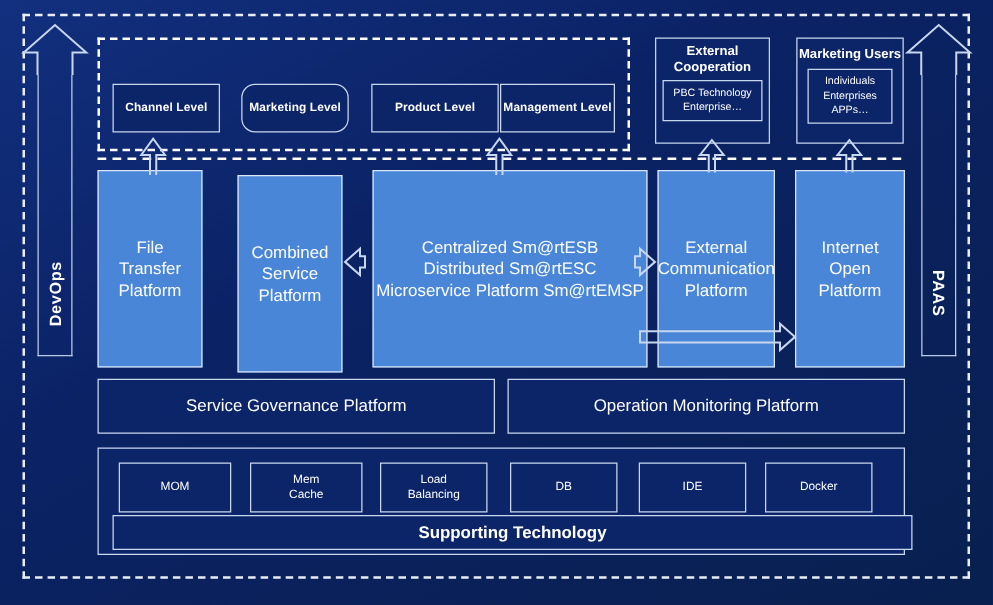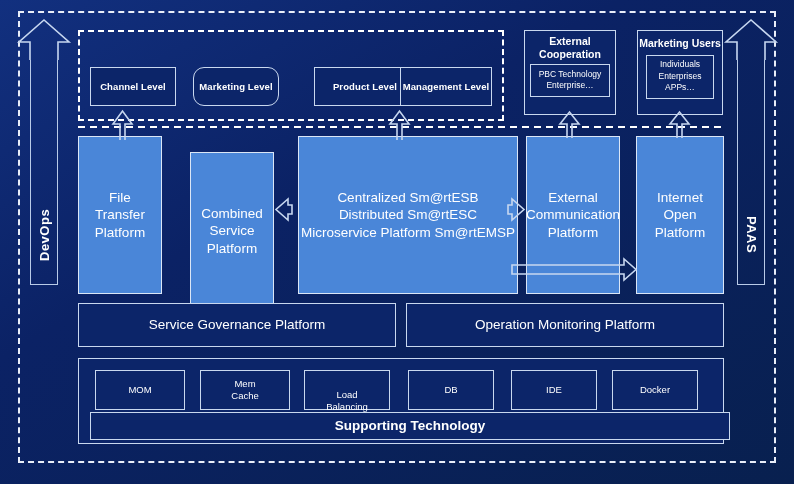--- a/index.html
+++ b/index.html
@@ -130,21 +130,21 @@
 
   <div class="pillar" style="left:737px; top:60px; height:225px; border-top:none;"></div>
   <div class="pillar-text" style="left:737px; top:200px; width:28px; height:70px;">PAAS</div>
 
   <div class="dashed-group" style="left:78px; top:30px; width:426px; height:91px;"></div>
 
   <div class="box solid-box small-label" style="left:90px; top:67px; width:86px; height:39px;">Channel Level</div>
 
   <div class="box solid-box small-label" style="left:193px; top:67px; width:86px; height:39px;border-radius:11px;">Marketing Level</div>
 
-  <div class="box solid-box small-label" style="left:314px; top:67px; width:102px; height:39px;">Product Level</div>
+  <div class="box solid-box small-label" style="left:297px; top:67px; width:102px; height:39px;">Product Level</div>
 
   <div class="box solid-box small-label" style="left:400px; top:67px; width:92px; height:39px;">Management Level</div>
 
   <div class="box solid-box" style="left:524px; top:30px; width:92px; height:85px; display:block;">
     <div class="hdr-label" style="padding-top:4px;">
       <div>External</div>
       <div>Cooperation</div>
     </div>
     <div class="solid-box" style="margin:3px 5px 0 5px; padding:4px 0 5px 0; font-size:8.5px; line-height:1.3; text-align:center;">
       <div>PBC Technology</div>
@@ -164,21 +164,21 @@
   </div>
 
   <div class="box blue-box" style="left:78px; top:136px; width:84px; height:158px; display:block;">
     <div style="height:100%; display:flex; flex-direction:column; align-items:center; justify-content:center;">
       <div>File</div>
       <div>Transfer</div>
       <div>Platform</div>
     </div>
   </div>
 
-  <div class="box blue-box" style="left:190px; top:152px; width:84px; height:158px; display:block;">
+  <div class="box blue-box" style="left:190px; top:140px; width:84px; height:158px; display:block;">
     <div style="height:100%; display:flex; flex-direction:column; align-items:center; justify-content:center;">
       <div>Combined</div>
       <div>Service</div>
       <div>Platform</div>
     </div>
   </div>
 
   <div class="box blue-box" style="left:298px; top:136px; width:220px; height:158px; display:block;">
     <div style="height:100%; display:flex; flex-direction:column; align-items:center; justify-content:center;">
       <div>Centralized Sm@rtESB</div>
@@ -216,21 +216,21 @@
   </div>
 
   <div class="box solid-box tech-label" style="left:200px; top:370px; width:90px; height:40px; display:block;">
     <div style="height:100%; display:flex; flex-direction:column; align-items:center; justify-content:center;">
       <div>Mem</div>
       <div>Cache</div>
     </div>
   </div>
 
   <div class="box solid-box tech-label" style="left:304px; top:370px; width:86px; height:40px; display:block;">
-    <div style="height:100%; display:flex; flex-direction:column; align-items:center; justify-content:center;margin-top:11px;">
+    <div style="height:100%; display:flex; flex-direction:column; align-items:center; justify-content:center;">
       <div>Load</div>
       <div>Balancing</div>
     </div>
   </div>
 
   <div class="box solid-box tech-label" style="left:408px; top:370px; width:86px; height:40px; display:block;">
     <div style="height:100%; display:flex; flex-direction:column; align-items:center; justify-content:center;">
       <div>DB</div>
     </div>
   </div>

